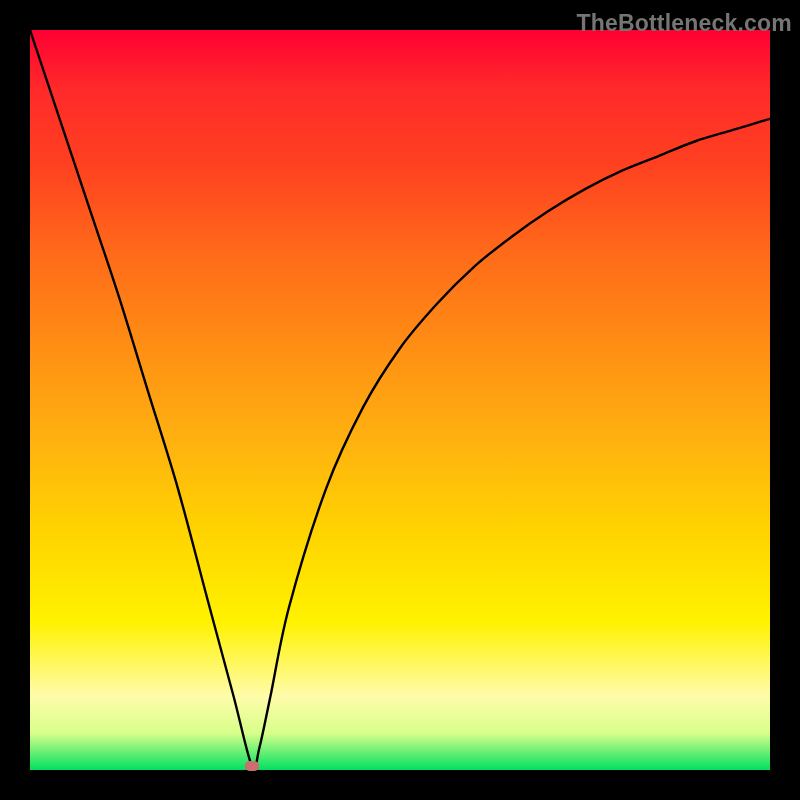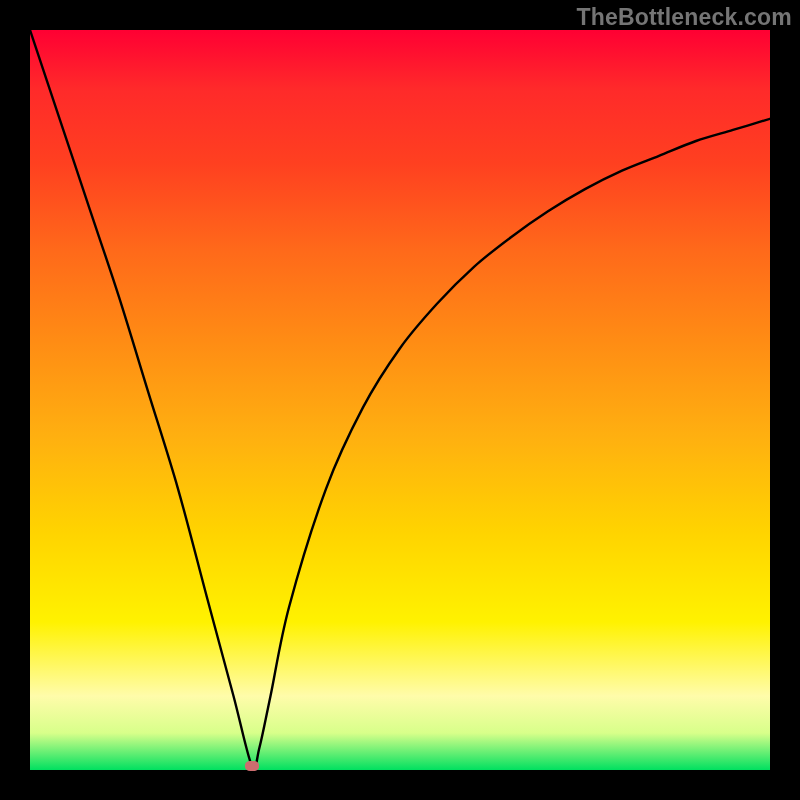--- a/index.html
+++ b/index.html
@@ -39,21 +39,21 @@
       #ffb010 55%,
       #ffd400 68%,
       #fff200 80%,
       #fffcaa 90%,
       #d8ff8a 95%,
       #00e060 100%
     );
   }
   .watermark {
     position: absolute;
-    top: 4px;
+    top: 10px;
     right: 8px;
     color: #757575;
     font-size: 23px;
     font-weight: 600;
     letter-spacing: 0.2px;
     user-select: none;
   }
   svg.curve {
     position: absolute;
     left: 0;

